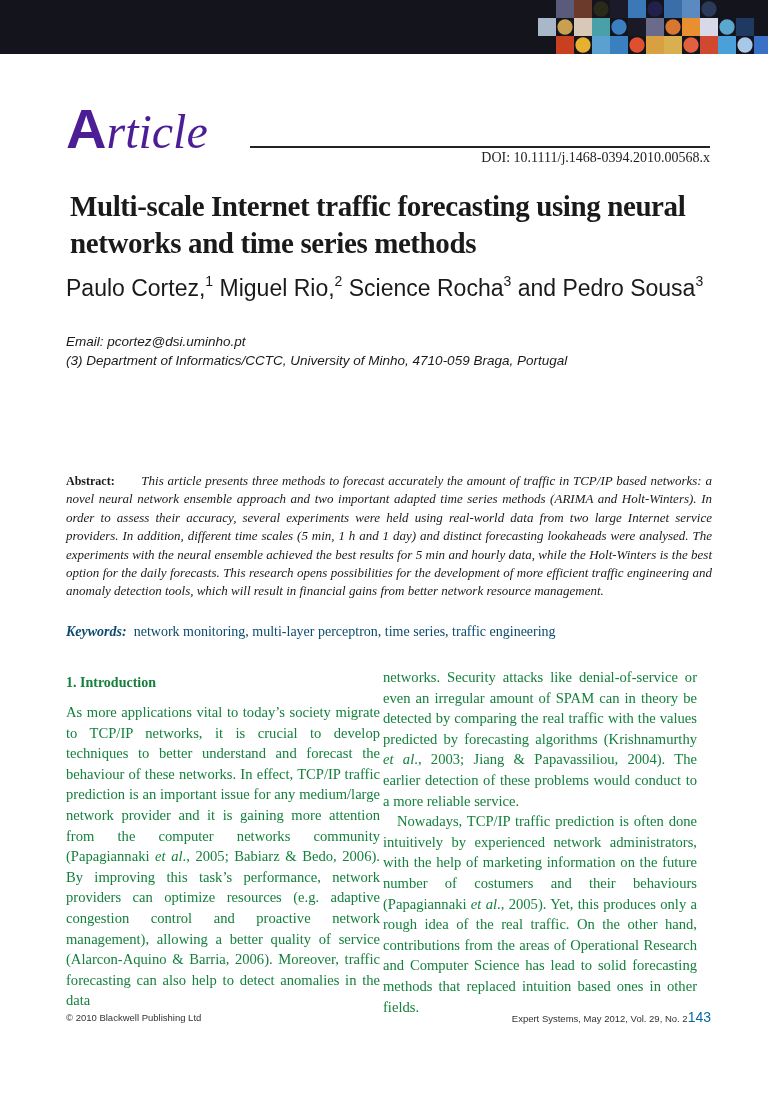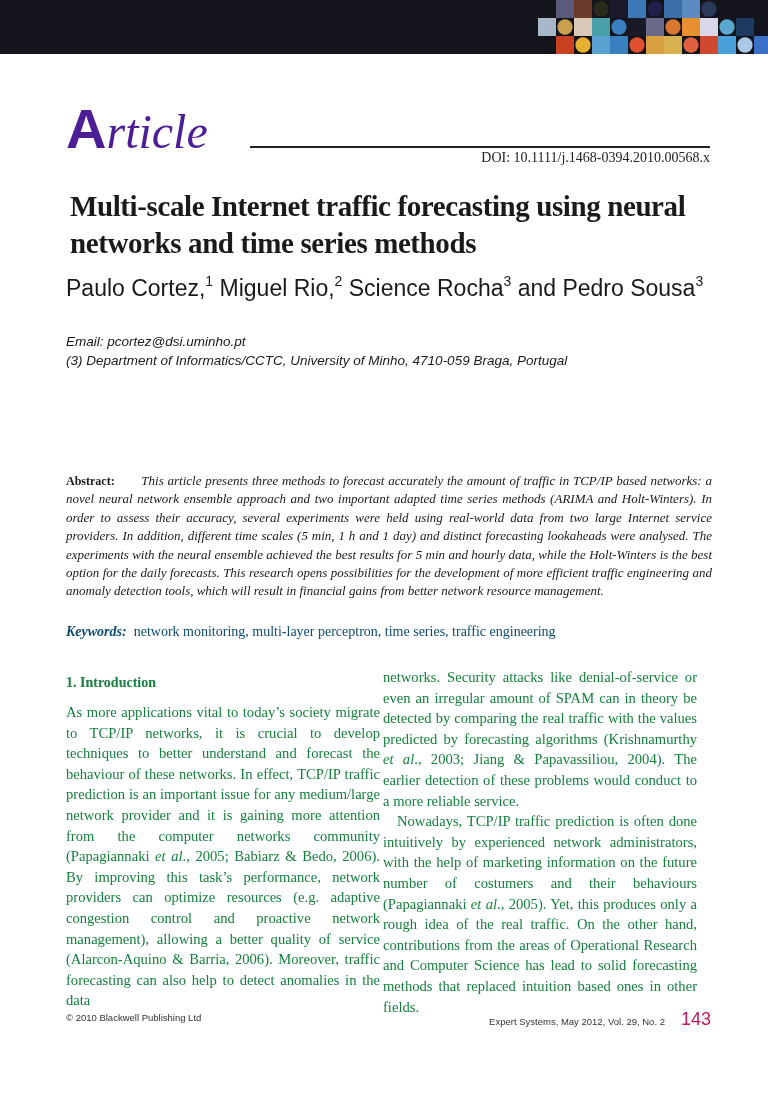--- a/index.html
+++ b/index.html
@@ -70,23 +70,23 @@
     .section-heading { font-weight: bold; font-size: 14px; margin: 6px 0 10px 0; line-height: 18px; }
     .col p { margin: 0; }
     .col p.indent { text-indent: 14px; }
     .footer-left {
       position: absolute; left: 66px; top: 1012px;
       font-family: "Liberation Sans", sans-serif; font-size: 9.5px; color: #333;
     }
     .footer-right {
       position: absolute; right: 57px; top: 1009px;
       font-family: "Liberation Sans", sans-serif; font-size: 9.5px; color: #333;
-      display: flex; align-items: baseline; gap: 16px;
+      display: flex; align-items: baseline; gap: 0;
     }
-    .page-num { font-size: 18px; color: #be185d; }
+    .page-num { font-size: 14px; color: #0369a1; }
     i, em { font-style: italic; }
   </style>
 </head>
 <body>
 
 <div class="banner">
   <div class="mosaic" id="mosaic">
       <div class="tile" style="background: rgb(20, 20, 29);"></div>
       <div class="tile" style="background: rgb(20, 20, 29);"></div>
       <div class="tile" style="background: rgb(90, 90, 122);"></div>

